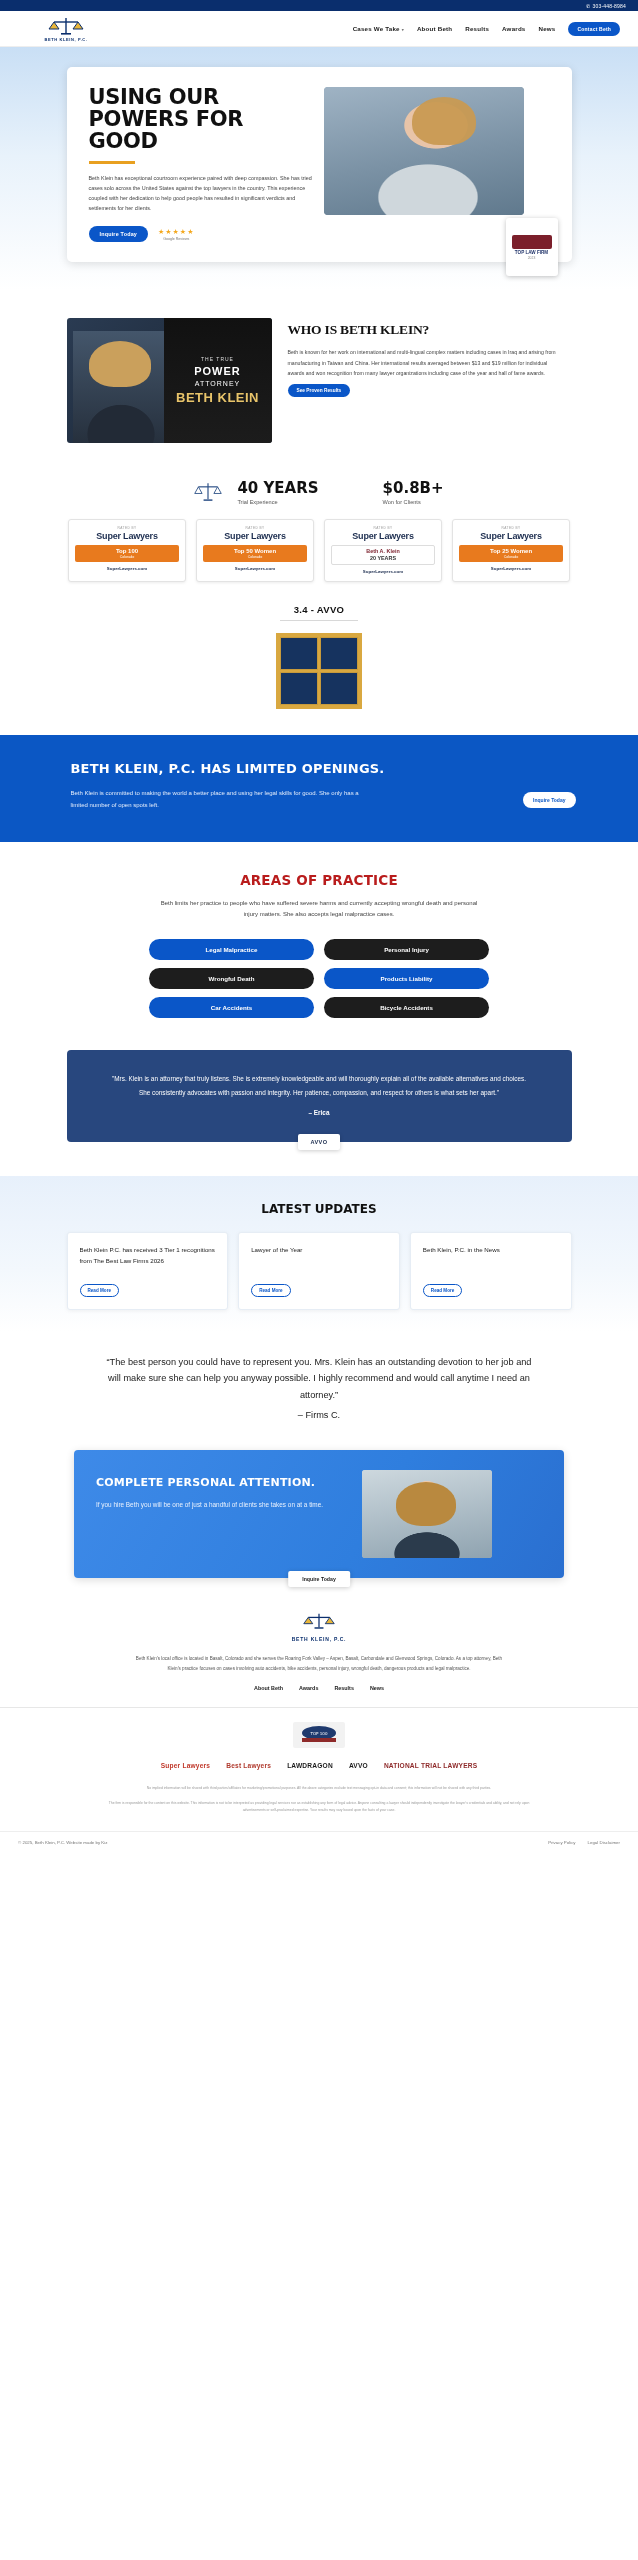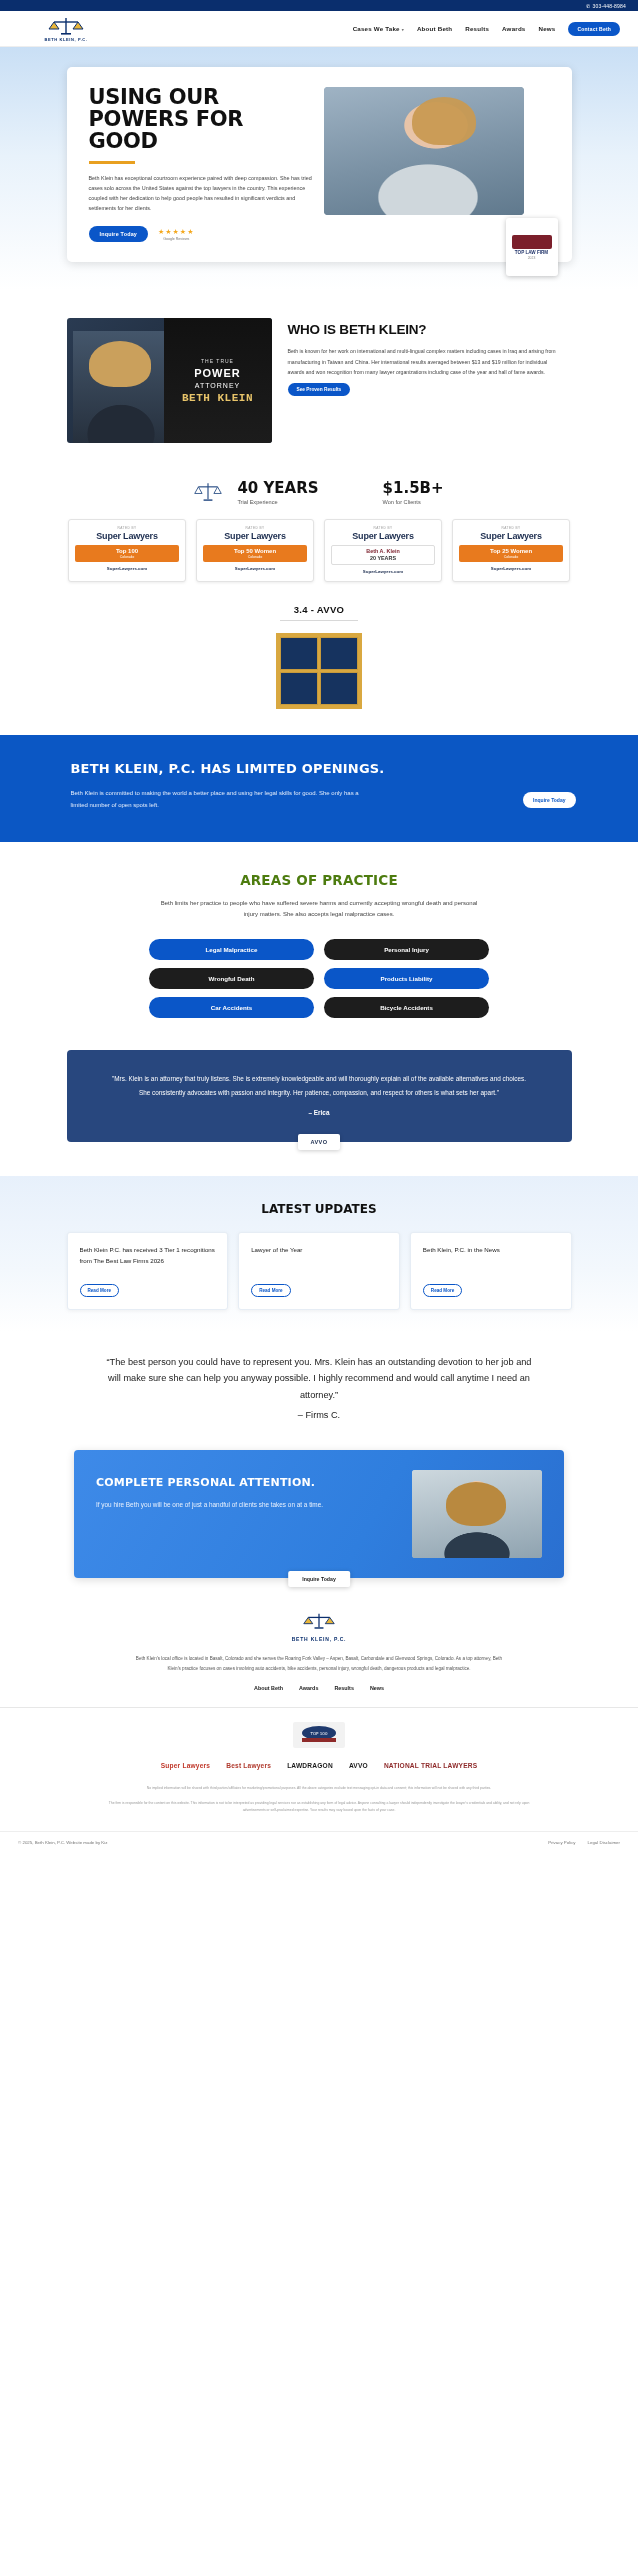--- a/index.html
+++ b/index.html
@@ -117,35 +117,35 @@
     background: linear-gradient(135deg,#2a3b52,#18222f); flex:none;
   }
   .who-img .panel {
     position:absolute; right:0; top:0; width:108px; height:100%;
     background: linear-gradient(180deg,#111 0%, #1c1c1c 100%);
     display:flex; flex-direction:column; align-items:center; justify-content:center; gap:3px;
   }
   .who-img .pt1 { color:#ddd; font-size:5px; letter-spacing:1px; }
   .who-img .pt2 { color:#fff; font-size:11px; font-weight:900; letter-spacing:1px; }
   .who-img .pt3 { color:#fff; font-size:7px; letter-spacing:1px; }
-  .who-img .pt4 { color:#e8c46a; font-size:11px; font-weight:900; letter-spacing:.5px; margin-top:0;font-family:Liberation Mono, monospace;}
+  .who-img .pt4 { color:#e8c46a; font-size:13px; font-weight:900; letter-spacing:.5px; margin-top:0;}
   .who-img .face {
     position:absolute; left:6px; bottom:0; width:96px; height:112px;
     background:
       radial-gradient(ellipse 26px 30px at 50% 28%, #e9c6aa 0%, #e9c6aa 64%, transparent 66%),
       radial-gradient(ellipse 46px 40px at 50% 92%, #222a36 0%, #222a36 72%, transparent 74%),
       linear-gradient(180deg,#44566b,#26303d);
   }
   .who-img .face .hair2{
     position:absolute; left:16px; top:10px; width:62px; height:46px;
     border-radius:50% 50% 40% 40%; background:#caa05c;
   }
   .who-right { width: 275px; padding-top: 4px; }
   .who-title { font-size: 13.5px; font-weight: 900; color:#111; letter-spacing:-.2px;
-    font-family:Liberation Sans, sans-serif; }
+    font-family:Liberation Serif, serif; }
   .who-body { font-size: 5.2px; line-height: 1.95; color:#444; margin-top: 9px; }
   .btn-solid-sm {
     display:inline-block; background:#0a56c8; color:#fff;
     font-size:4.8px; font-weight:bold; padding:4px 9px; border-radius:9px;
   }
 
   
   .stats {
     display:flex; justify-content:center; gap:64px; margin: 22px auto 14px auto; width:505px;
     align-items:center;
@@ -195,21 +195,21 @@
   }
   .bb-row { display:flex; justify-content:space-between; align-items:flex-start; margin-top:12px; gap:20px;}
   .bb-body { color:#e3ecfb; font-size:6px; line-height:1.95; width:300px;}
   .btn-white {
     background:#fff; color:#0b57c4; font-size:5px; font-weight:bold; padding:5px 10px;
     border-radius:9px; white-space:nowrap; margin-top:4px;
   }
 
   
   .aop { text-align:center; padding: 30px 0 6px 0; }
-  .aop h2 { font-size:13.5px; font-weight:900; color:#4d7c0f; letter-spacing:.2px;
+  .aop h2 { font-size:13.5px; font-weight:900; color:#b91c1c; letter-spacing:.2px;
     font-family:"DejaVu Sans", sans-serif;}
   .aop p { font-size:6px; line-height:1.95; color:#444; width:330px; margin:10px auto 0 auto;}
   .aop-grid {
     width:340px; margin:18px auto 0 auto; display:grid; grid-template-columns:1fr 1fr;
     gap:8px 10px;
   }
   .pill {
     border-radius:12px; padding:7px 0; font-size:6.2px; font-weight:bold; color:#fff;
     text-align:center;
   }
@@ -254,21 +254,20 @@
   .bigquote { width:430px; margin:22px auto 4px auto; text-align:center; }
   .bigquote p { font-size:9.2px; line-height:1.78; color:#1b1b1b; }
   .bigquote .who { font-size:9.2px; color:#1b1b1b; margin-top:7px; }
 
   
   .cpa-wrap { padding: 26px 0 0 0; }
   .cpa {
     width:490px; margin:0 auto; background:linear-gradient(120deg,#3e8ae8 0%, #2f7ede 60%, #2a6fd0 100%);
     border-radius:4px; display:flex; padding:20px 22px; gap:16px; position:relative;
     box-shadow:0 2px 8px rgba(0,0,0,.14);
-    justify-content:space-between;
   }
   .cpa-left { width:250px; padding-top:6px;}
   .cpa-left h3 { color:#fff; font-size:11px; font-weight:900; letter-spacing:.2px;
     font-family:"DejaVu Sans", sans-serif;}
   .cpa-left p { color:#e9f1fd; font-size:6.4px; line-height:2; margin-top:10px;}
   .cpa-img {
     width:130px; height:88px; border-radius:3px; overflow:hidden; flex:none; position:relative;
     background:linear-gradient(160deg,#c9d4da,#9fb0bb);
   }
   .cpa-img .f {
@@ -415,21 +414,21 @@
           <rect x="13" y="25" width="12" height="2" fill="#2b4f86"></rect>
         </svg>
       </div>
       <div>
         <div class="stat-num">40 YEARS</div>
         <div class="stat-lbl">Trial Experience</div>
       </div>
     </div>
     <div class="stat">
       <div>
-        <div class="stat-num">$1.5B+</div>
+        <div class="stat-num">$0.8B+</div>
         <div class="stat-lbl">Won for Clients</div>
       </div>
     </div>
   </div>
 
   <div class="sl-row">
     <div class="sl-card">
       <div class="sl-rated">RATED BY</div>
       <div class="sl-name">Super Lawyers</div>
       <div class="sl-band orange">

